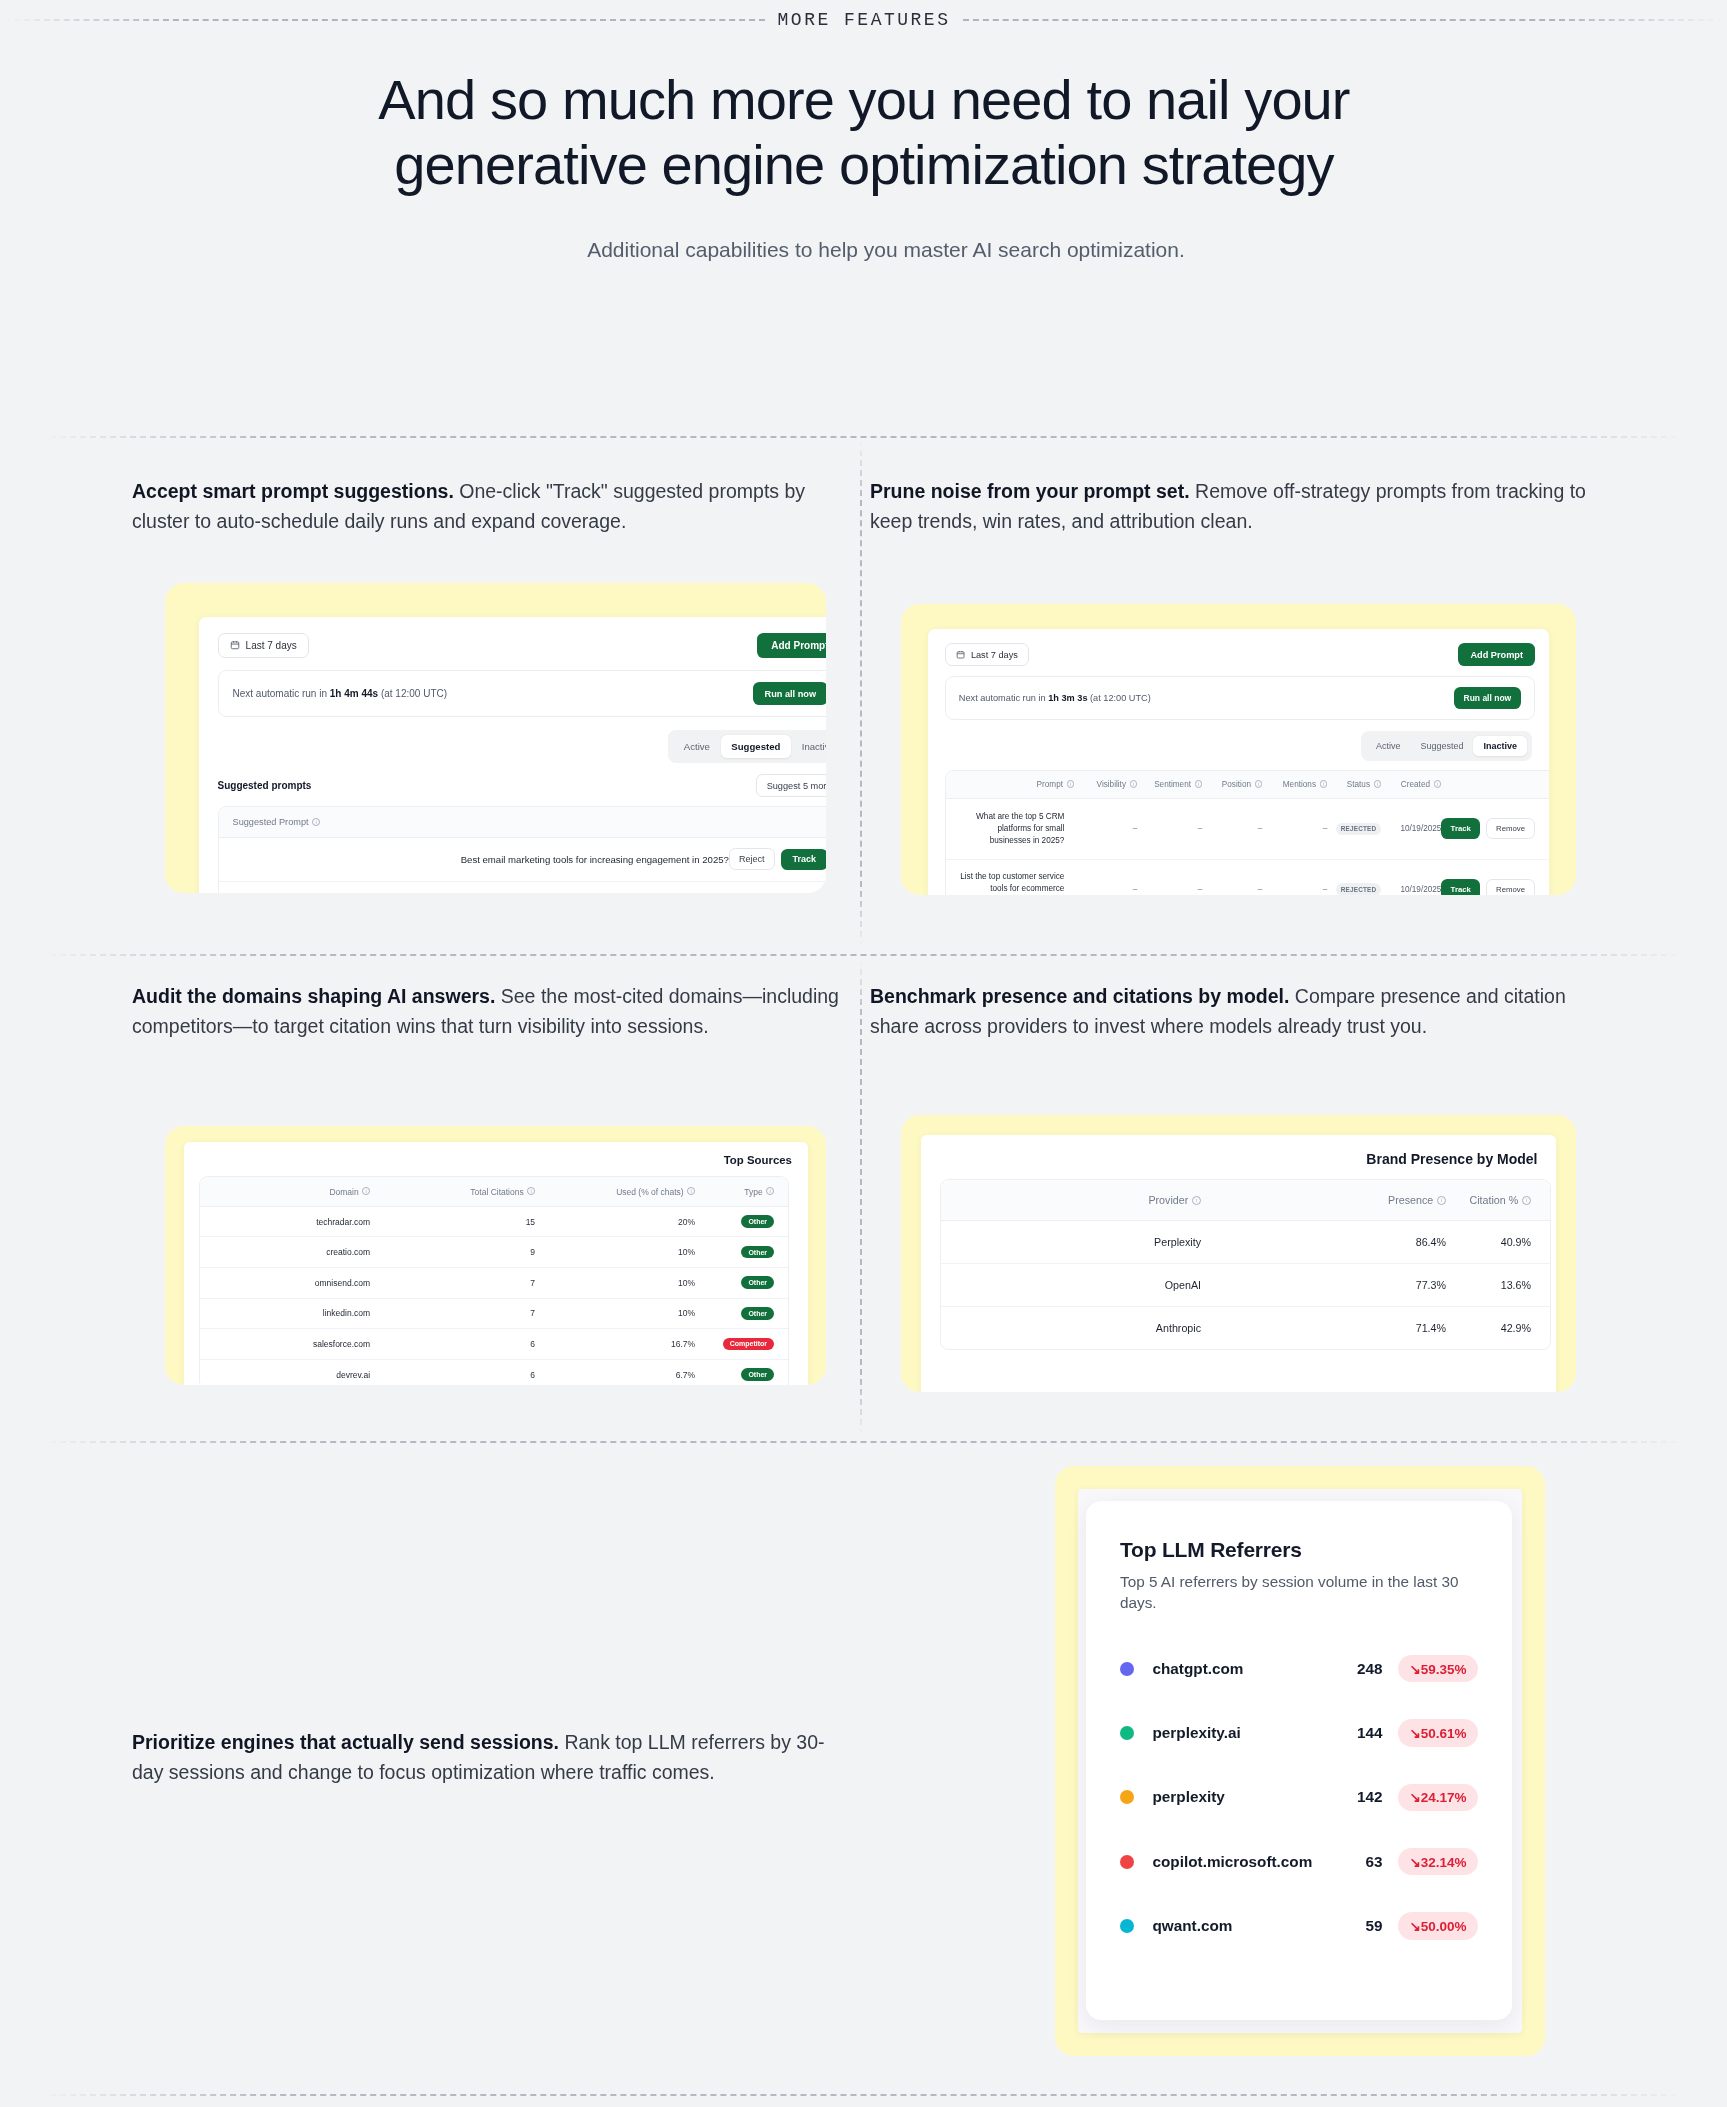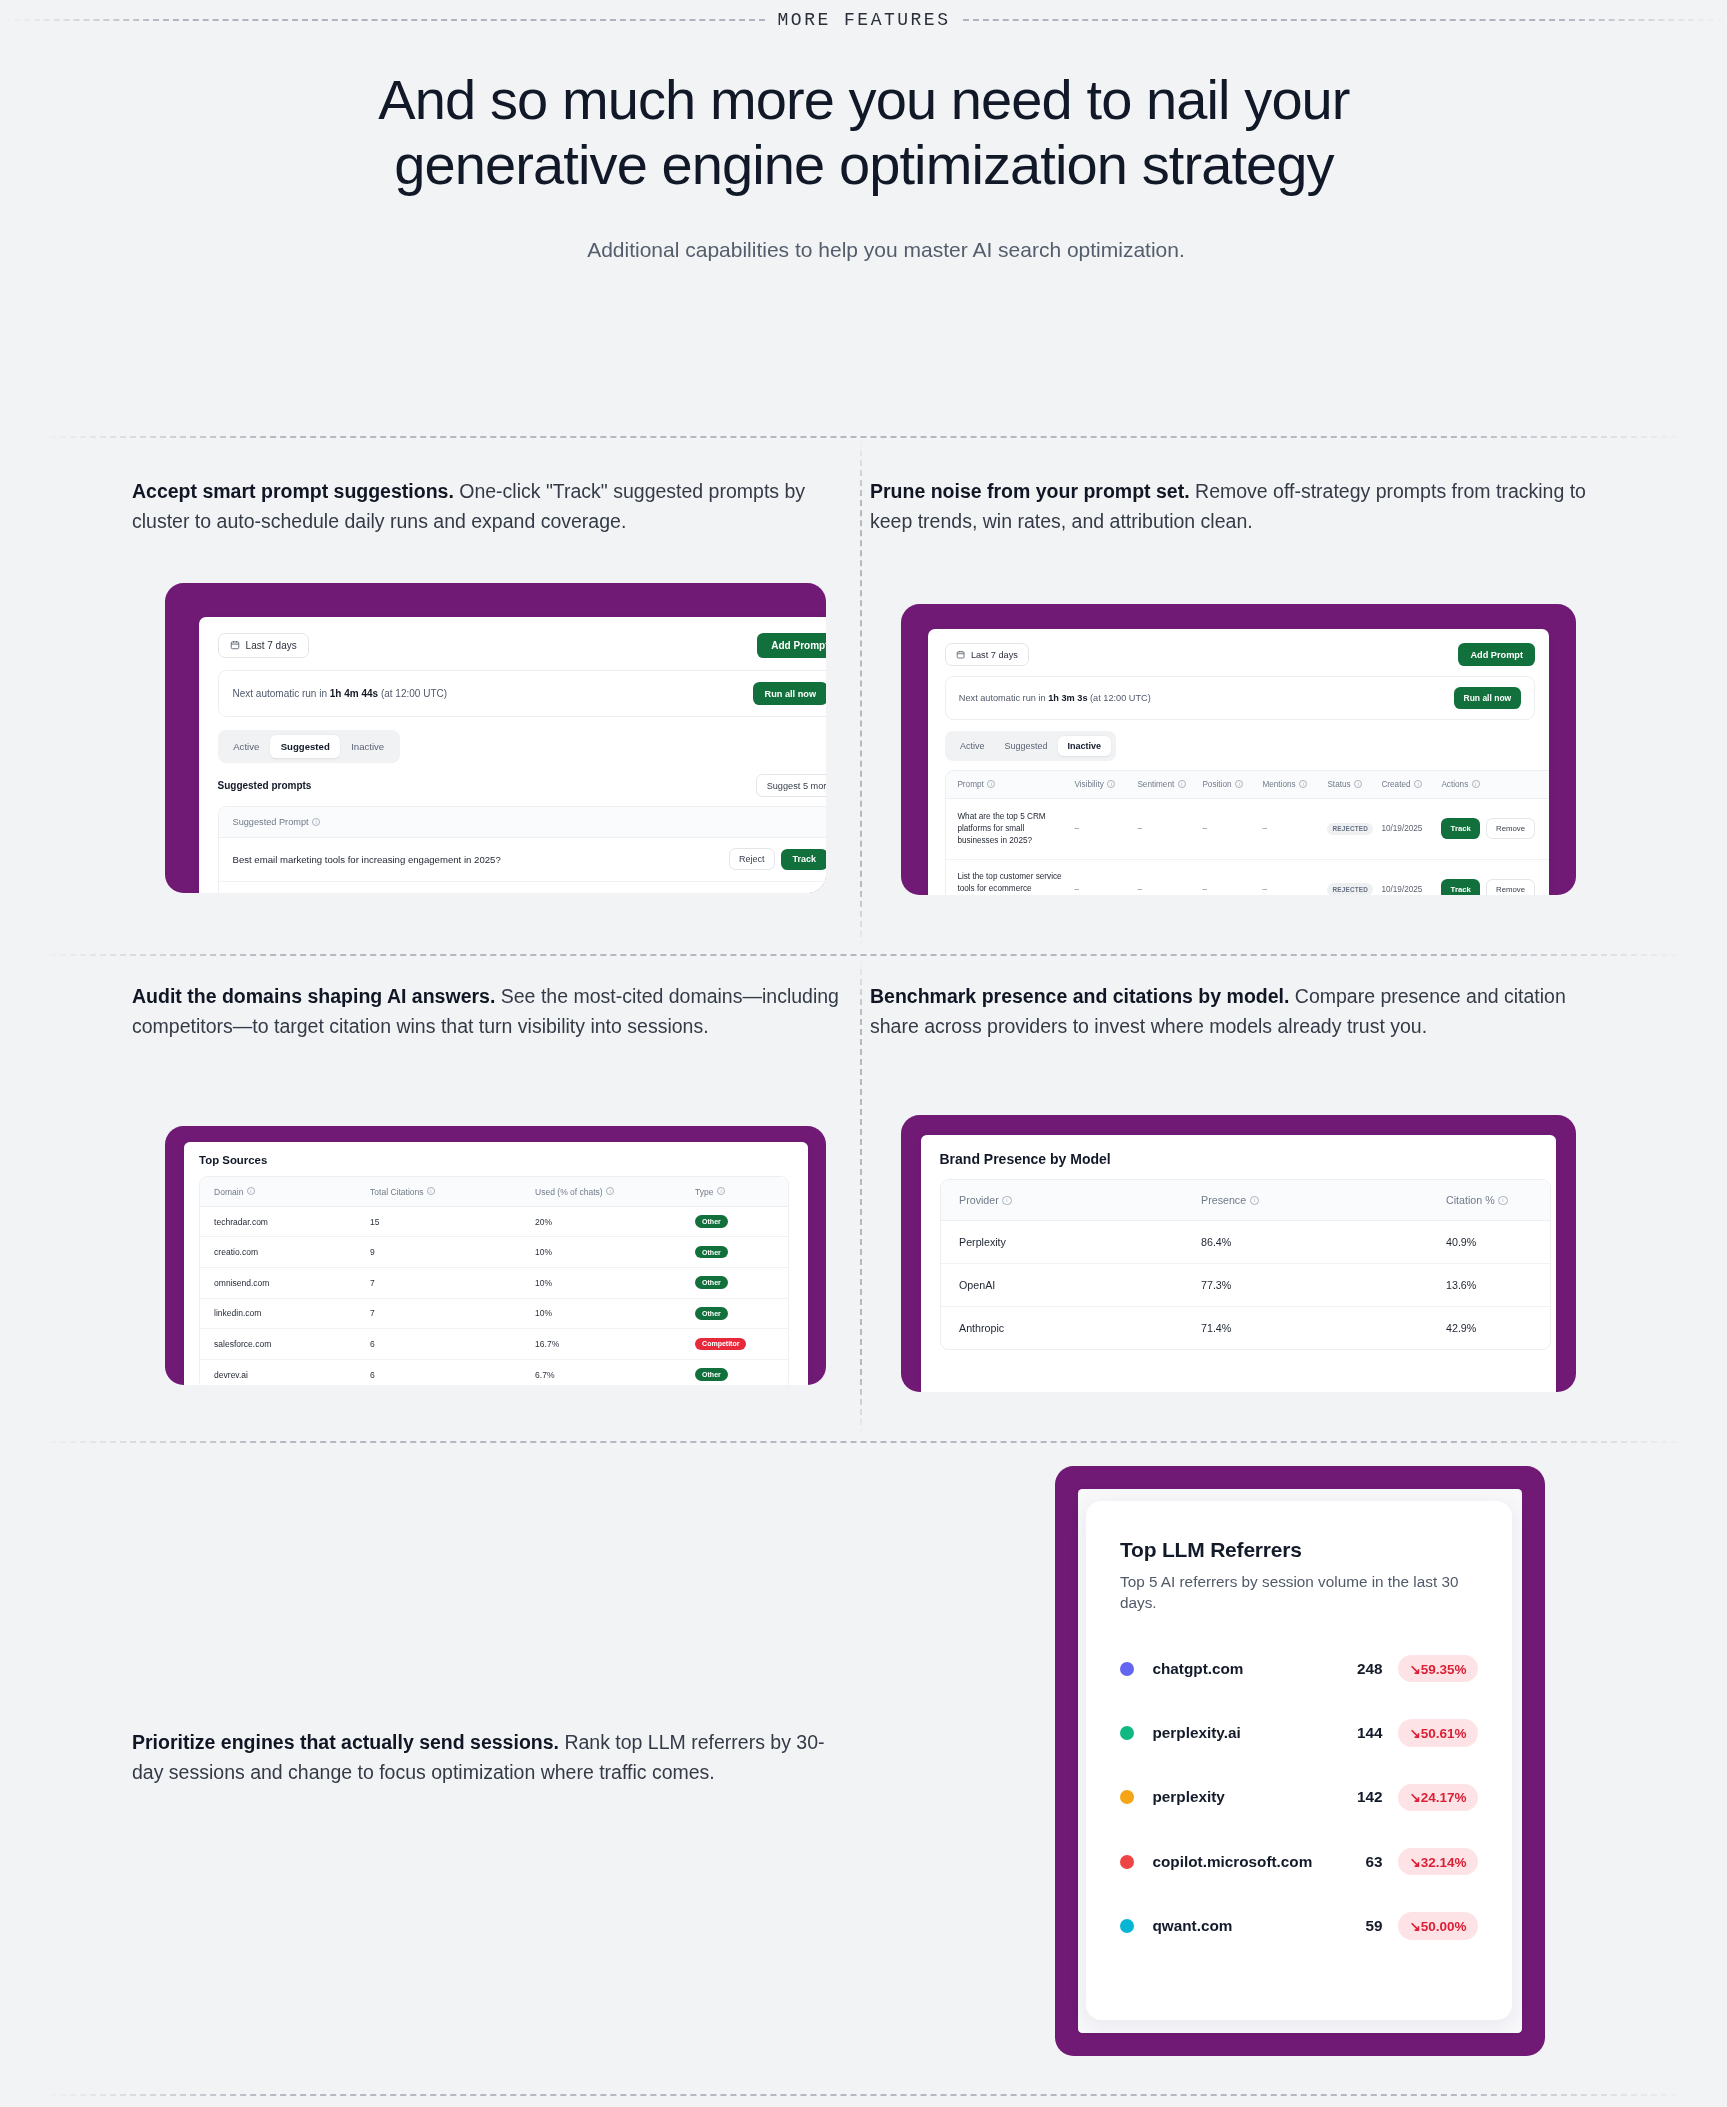--- a/index.html
+++ b/index.html
@@ -62,22 +62,23 @@
 
   
   .cell { position: absolute; }
   .cell .desc {
     font-size: 19.5px; line-height: 1.52; color: #343b47; max-width: 718px;
   }
   .cell .desc b { font-weight: 700; color: #101624; }
 
   
   .mat {
-    position: absolute; background: #701a75; border-radius: 18.5px;
+    position: absolute; background: #fef9c3; border-radius: 18.5px;
     overflow: hidden;
+    text-align: right;
   }
   .mat-inner {
     position: absolute; background: #fff; border-radius: 7px;
     box-shadow: 0 1.4px 7px rgba(20,20,50,.05);
     overflow: hidden;
   }
 
   
   .mini { font-size: 9.2px; color: #1f2633; }
   .mini-topbar { display:flex; align-items:center; justify-content:space-between; }

